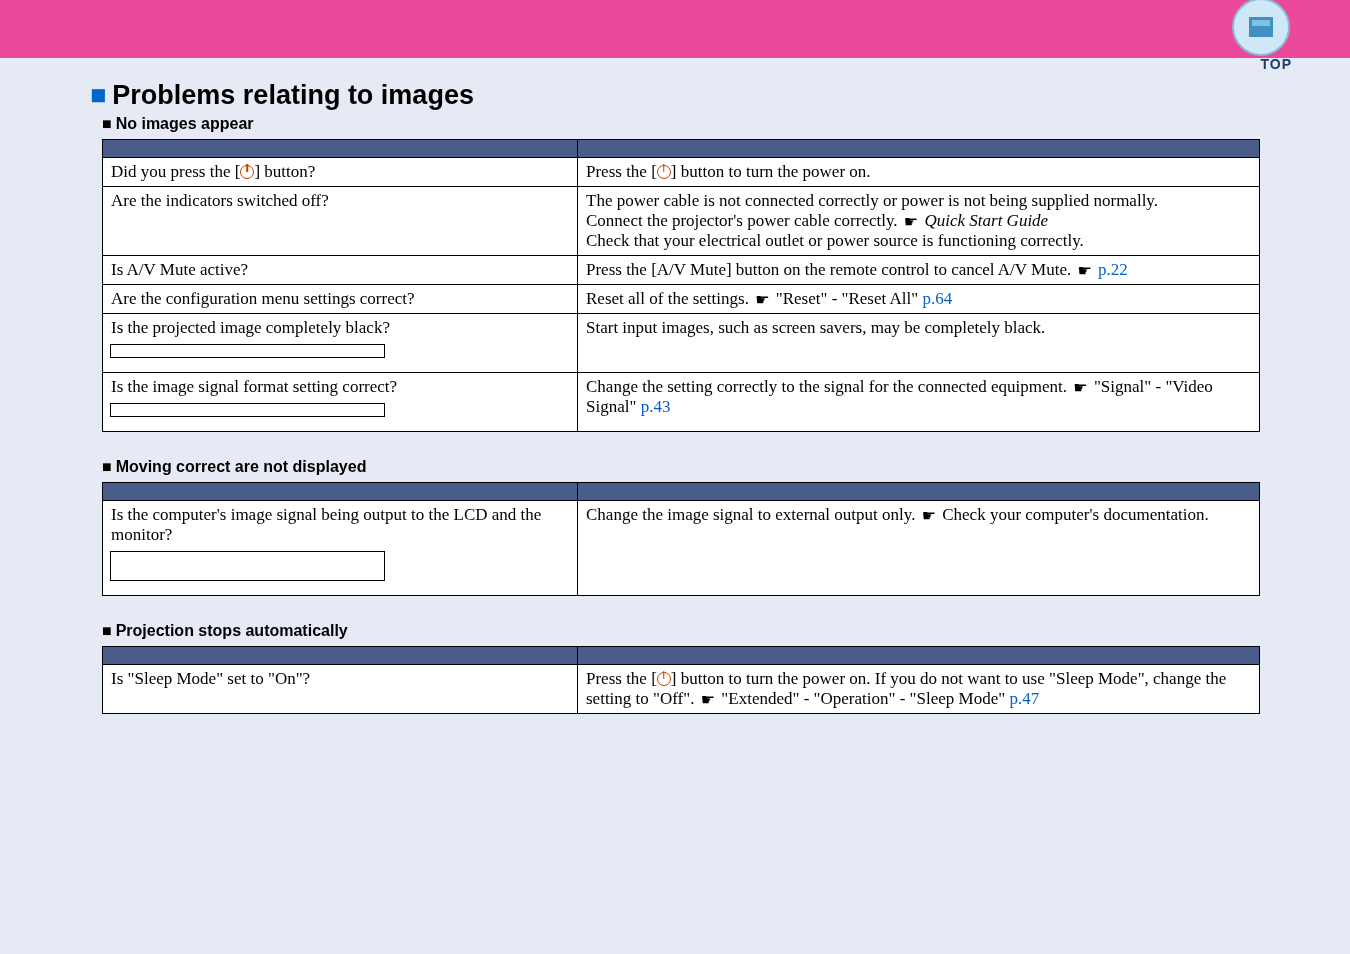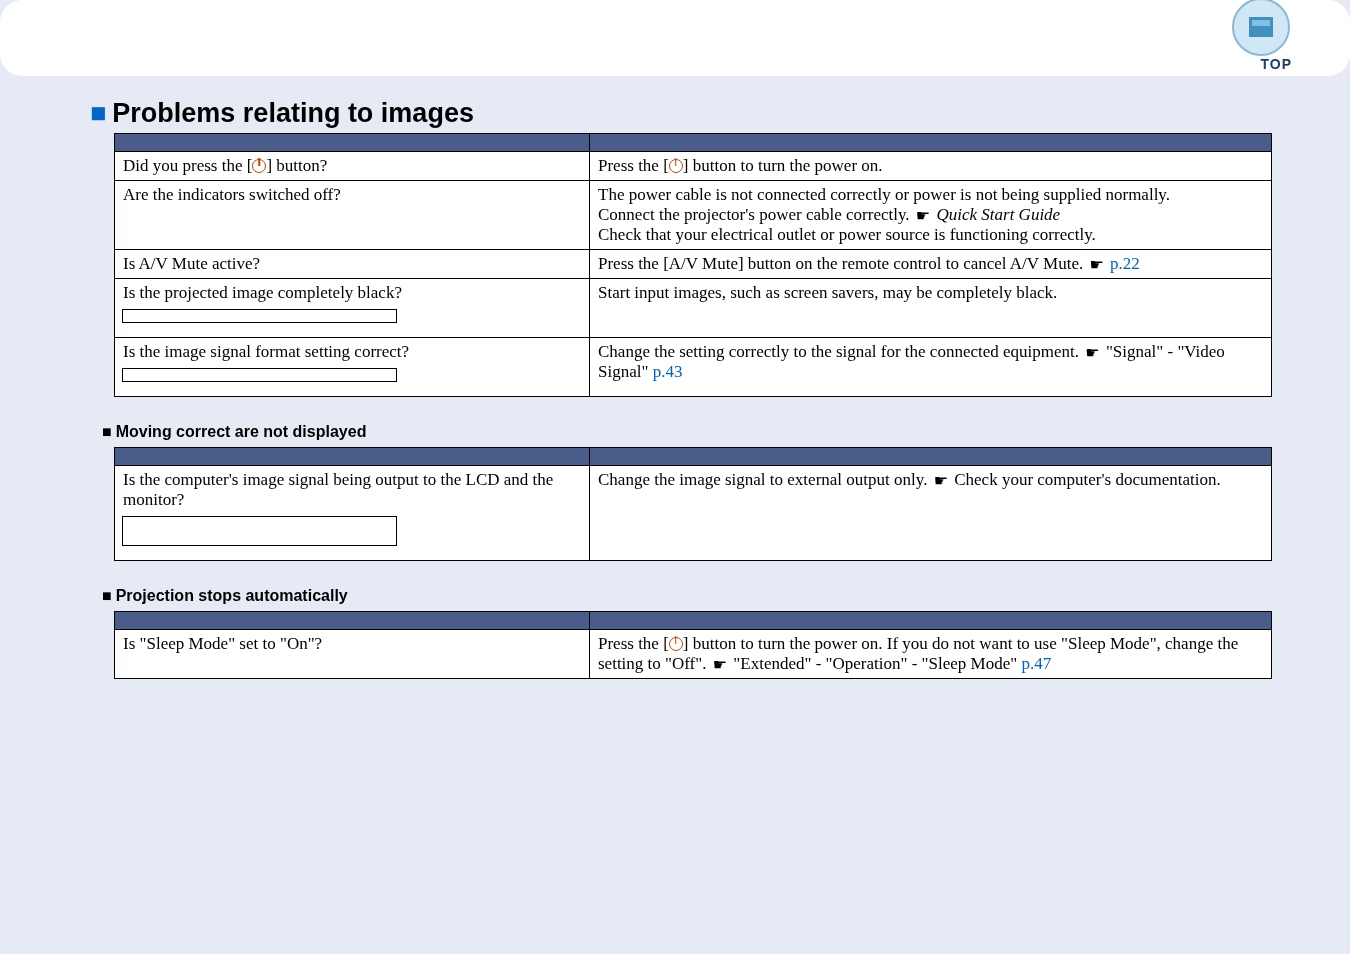--- a/index.html
+++ b/index.html
@@ -8,25 +8,24 @@
       box-sizing: border-box;
     }
     body {
       background: #e6eaf5;
       font-family: "Times New Roman", Times, serif;
       width: 1350px;
       height: 954px;
       overflow: hidden;
     }
     .header-bar {
-      background: #ffffff;
-      height: 76px;
+      background: #ec4899;
+      height: 58px;
       width: 100%;
       position: relative;
-      border-radius: 22px;
     }
     .top-logo {
       position: absolute;
       right: 60px;
       top: -2px;
       width: 58px;
       height: 58px;
       background: #d0e8f5;
       border-radius: 50%;
       display: flex;
@@ -83,21 +82,21 @@
     }
     .sub-heading .square {
       color: #000;
       margin-right: 4px;
     }
     table {
       width: 100%;
       border-collapse: collapse;
       background: #fff;
       margin-bottom: 26px;
-      margin-left: 24px;
+      margin-left: 12px;
       width: calc(100% - 12px);
     }
     th {
       background: #4a5d8a;
       color: #fff;
       text-align: center;
       font-family: Arial, sans-serif;
       font-size: 15px;
       padding: 3px;
       border: 1px solid #000;
@@ -166,20 +165,23 @@
   </div>
   <div class="top-label">TOP</div>
 </div>
 
 <div class="content">
 
   <div class="section-heading">
     <span class="square">■</span><span>Problems relating to images</span>
   </div>
 
+  <div class="sub-heading">
+    <span class="square">■</span><span>No images appear</span>
+  </div>
 
   <table>
     <tbody>
         <tr>
       <th></th>
       <th></th>
     </tr>
     <tr>
       <td class="check">Did you press the [<span class="power-icon"></span>] button?</td>
       <td>Press the [<span class="power-icon"></span>] button to turn the power on.</td>
@@ -189,20 +191,26 @@
       <td>
         <span>The power cable is not connected correctly or power is not being supplied normally.</span><br>
         <span>Connect the projector's power cable correctly. </span><span class="ref-icon">☛</span> <span class="italic">Quick Start Guide</span><br>
         <span>Check that your electrical outlet or power source is functioning correctly.</span>
       </td>
     </tr>
     <tr>
       <td class="check">Is A/V Mute active?</td>
       <td>
         <span>Press the [A/V Mute] button on the remote control to cancel A/V Mute. </span><span class="ref-icon">☛</span> <span class="link">p.22</span>
+      </td>
+    </tr>
+    <tr>
+      <td class="check">Are the configuration menu settings correct?</td>
+      <td>
+        <span>Reset all of the settings. </span><span class="ref-icon">☛</span><span> "Reset" - "Reset All" </span><span class="link">p.64</span>
       </td>
     </tr>
     <tr class="row-with-box">
       <td class="check">
         <span>Is the projected image completely black?</span>
         <div class="subnote-box"></div>
       </td>
       <td>Start input images, such as screen savers, may be completely black.</td>
     </tr>
     <tr class="row-with-box">

